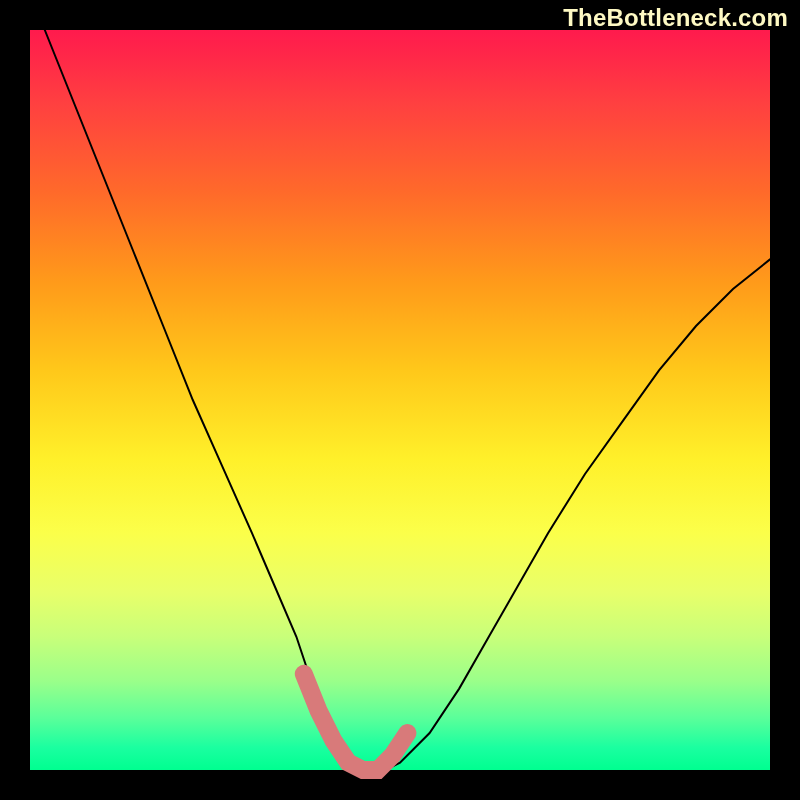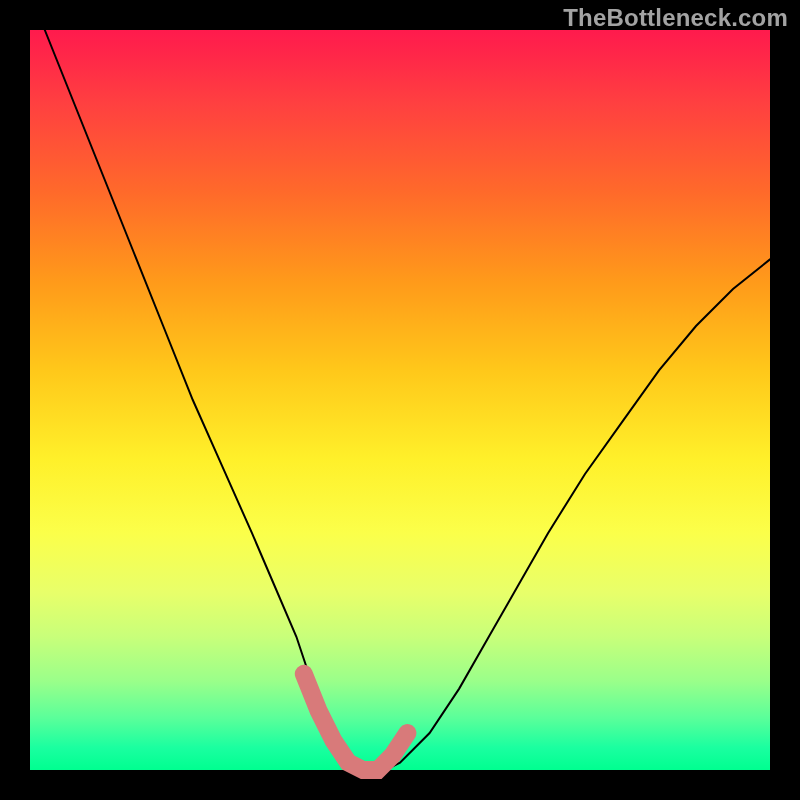--- a/index.html
+++ b/index.html
@@ -32,21 +32,21 @@
       #00ff90 100%
     );
   }
   .watermark {
     position: absolute;
     top: 4px;
     right: 12px;
     font-family: Arial, Helvetica, sans-serif;
     font-size: 24px;
     font-weight: 600;
-    color: #a3a3a3;
+    color: #fef9c3;
     letter-spacing: 0.2px;
     user-select: none;
   }
   svg.curve {
     position: absolute;
     left: 0; top: 0;
     width: 100%; height: 100%;
     overflow: visible;
   }
 </style>

